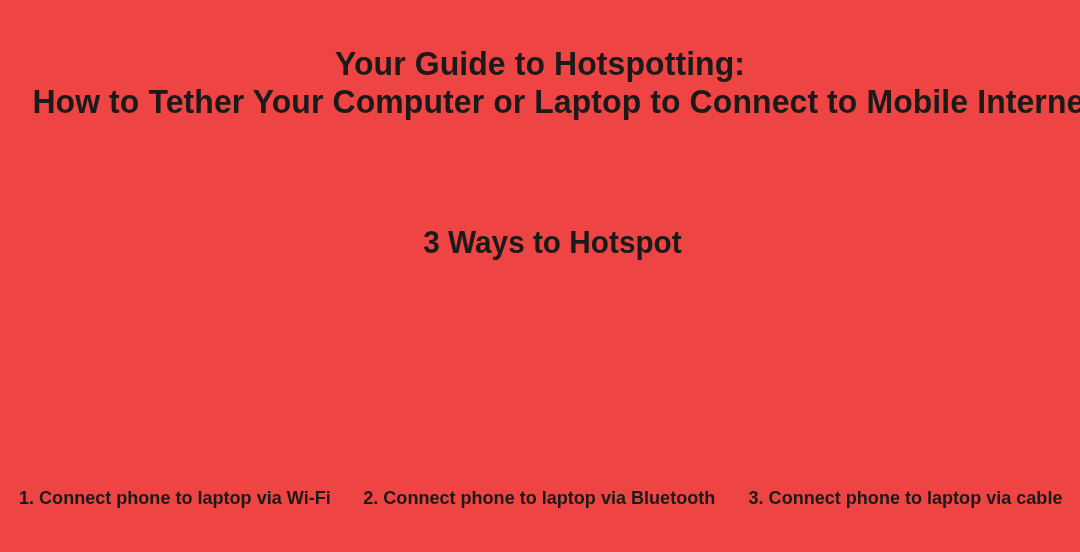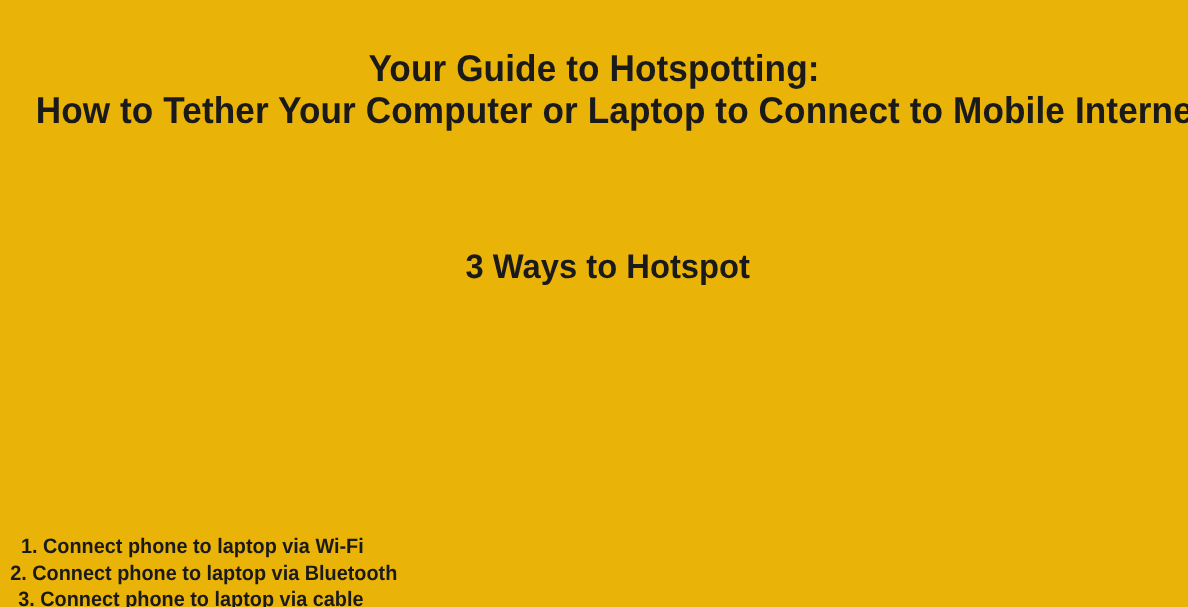--- a/index.html
+++ b/index.html
@@ -12,21 +12,21 @@
     height: 552px;
     overflow: hidden;
     font-family: "Liberation Sans", "DejaVu Sans", sans-serif;
     color: #1a1a1a;
     position: relative;
   }
   .page {
     position: relative;
     width: 1080px;
     height: 552px;
-    background: #eab308;
+    background: #ef4444;
   }
 
   
   .title-block {
     position: absolute;
     left: 0;
     top: 44px;
     width: 1080px;
     text-align: center;
   }
@@ -84,21 +84,21 @@
   }
 
   
   .captions-row {
     position: absolute;
     left: 0;
     top: 486px;
     width: 1080px;
     height: 26px;
     display: flex;
-    flex-direction: column;
+    flex-direction: row;
     justify-content: space-between;
     align-items: flex-start;
   }
   .caption {
     font-size: 19px;
     font-weight: 700;
     line-height: 24px;
     color: #1a1a1a;
     white-space: nowrap;
     transform: scaleX(0.95);

